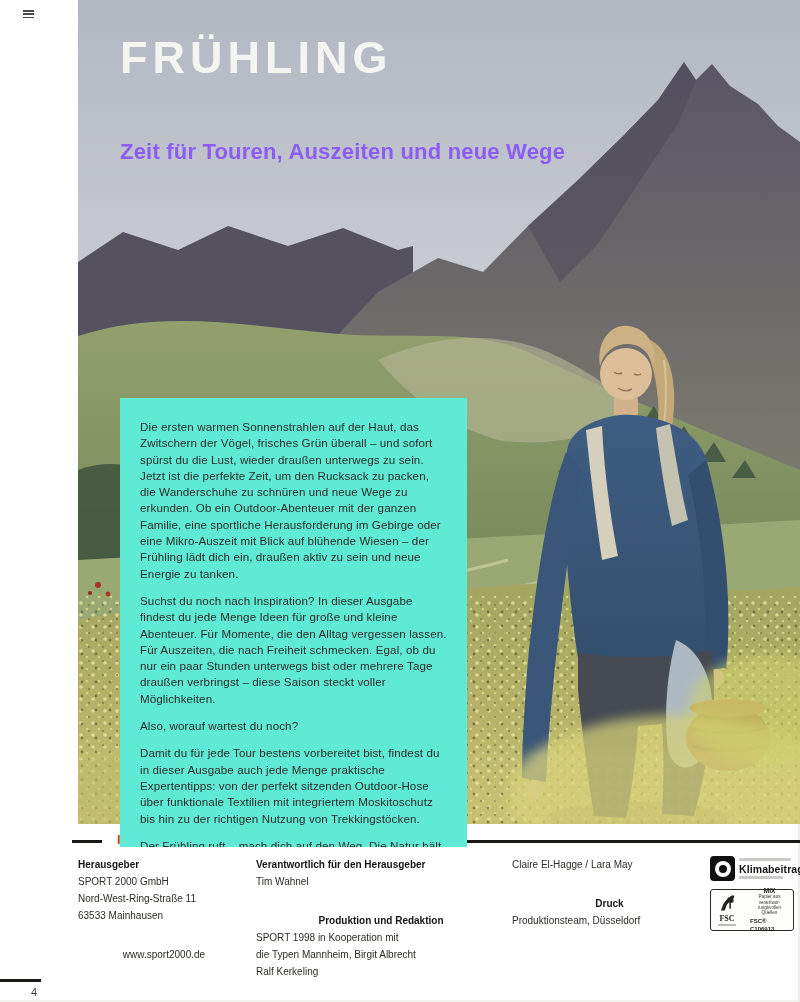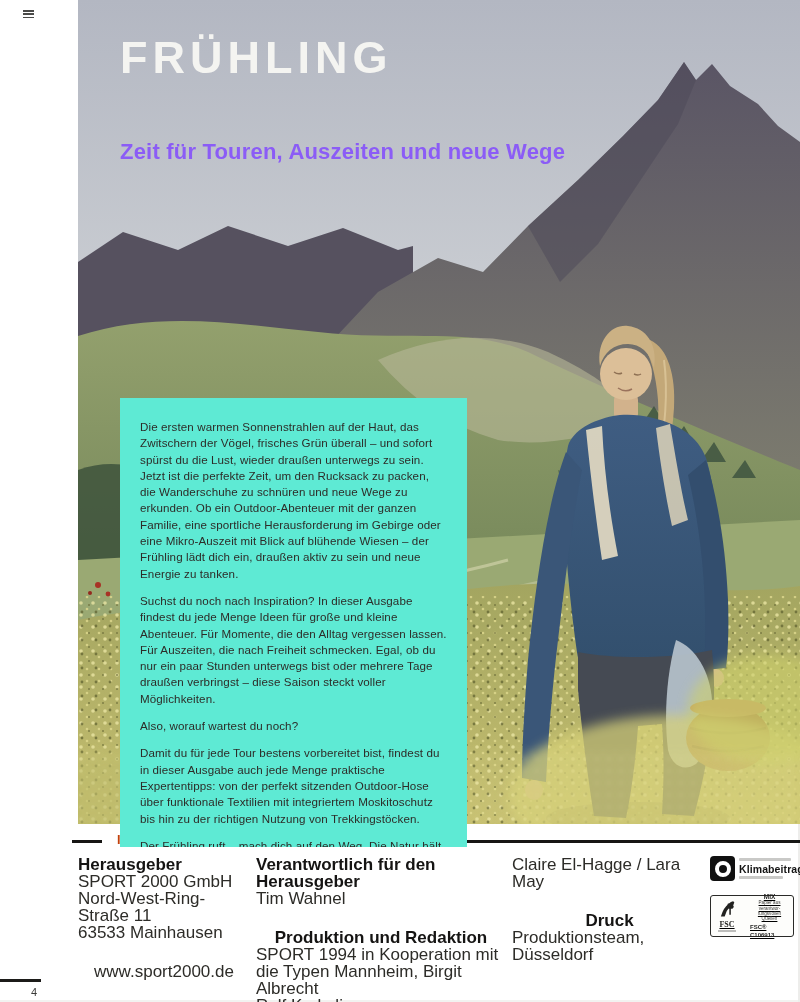--- a/index.html
+++ b/index.html
@@ -38,44 +38,43 @@
   }
 
   
   .imp-rule { position:absolute; height:3px; background:#171614; top:840px; }
   .imp-rule.left { left:72px; width:30px; }
   .imp-rule.right { left:186px; width:614px; }
   .imp-title {
     position:absolute; left:117px; top:833px; font-size:12.5px; font-weight:bold;
     color:#c2410c; letter-spacing:0.3px;
   }
-  .imp-col { position:absolute; top:856px; font-size:17px; line-height:17px; color:#2d2c28; }
+  .imp-col { position:absolute; top:856px; font-size:10px; line-height:17px; color:#2d2c28; }
   .imp-block-title { font-weight:bold; color:#151413; }
   .gap-top { margin-top:22px;text-align:center; }
   .website { cursor:pointer; }
 
   
   .badges { position:absolute; left:710px; top:856px; width:90px; }
   .kb-badge { display:flex; align-items:center; gap:4px; }
   .kb-icon { width:25px; height:25px; background:#101010; border-radius:4px; position:relative; flex:none; }
   .kb-icon::after {
     content:''; position:absolute; inset:4.5px; background:#101010;
     border:4px solid #ffffff; border-radius:50%;
   }
   .kb-text { display:flex; flex-direction:column; gap:1.5px; }
   .kb-smallbar { height:2.6px; background:#c9c9c7; border-radius:1px; }
   .kb-smallbar.b1 { width:52px; }
   .kb-smallbar.b2 { width:44px; }
   .kb-label { font-size:10.5px; font-weight:bold; color:#141414; letter-spacing:0.1px; }
 
   .fsc-badge {
-    margin-top:14px; border:1.3px solid #2a2a28; border-radius:3px;
+    margin-top:8px; border:1.3px solid #2a2a28; border-radius:3px;
     width:84px; height:42px; display:flex; align-items:center; gap:11px; padding:3px 4px;
     background:#fdfdfb;
-    text-decoration:underline;
   }
   .fsc-left { display:flex; flex-direction:column; align-items:center; flex:none; width:24px; }
   .fsc-acronym { font-family:"Liberation Serif", serif; font-weight:bold; font-size:8px; color:#1e1e1c; line-height:8px; }
   .fsc-underbar { width:18px; height:2px; background:#bdbdbb; margin-top:1px; }
   .fsc-right { display:flex; flex-direction:column; align-items:center; flex:1; }
   .fsc-mix { font-size:6.5px; font-weight:bold; color:#1e1e1c; line-height:7px; }
   .fsc-desc { font-size:4.6px; color:#3a3a38; line-height:5.4px; text-align:center; }
   .fsc-code { font-size:6px; font-weight:bold; color:#1e1e1c; line-height:8px; margin-top:1px; }
 
   
@@ -225,21 +224,21 @@
     <div>SPORT 2000 GmbH</div>
     <div>Nord-West-Ring-Straße 11</div>
     <div>63533 Mainhausen</div>
     <div class="gap-top website">www.sport2000.de</div>
   </div>
 
   <div class="imp-col" style="left:256px; width:250px;">
     <div class="imp-block-title">Verantwortlich für den Herausgeber</div>
     <div>Tim Wahnel</div>
     <div class="imp-block-title gap-top">Produktion und Redaktion</div>
-    <div>SPORT 1994 in Kooperation mit</div>
+    <div>SPORT 1998 in Kooperation mit</div>
     <div>die Typen Mannheim, Birgit Albrecht</div>
     <div>Ralf Kerkeling</div>
   </div>
 
   <div class="imp-col" style="left:512px; width:195px;">
     <div>Claire El-Hagge / Lara May</div>
     <div class="imp-block-title gap-top">Druck</div>
     <div>Produktionsteam, Düsseldorf</div>
   </div>
 

